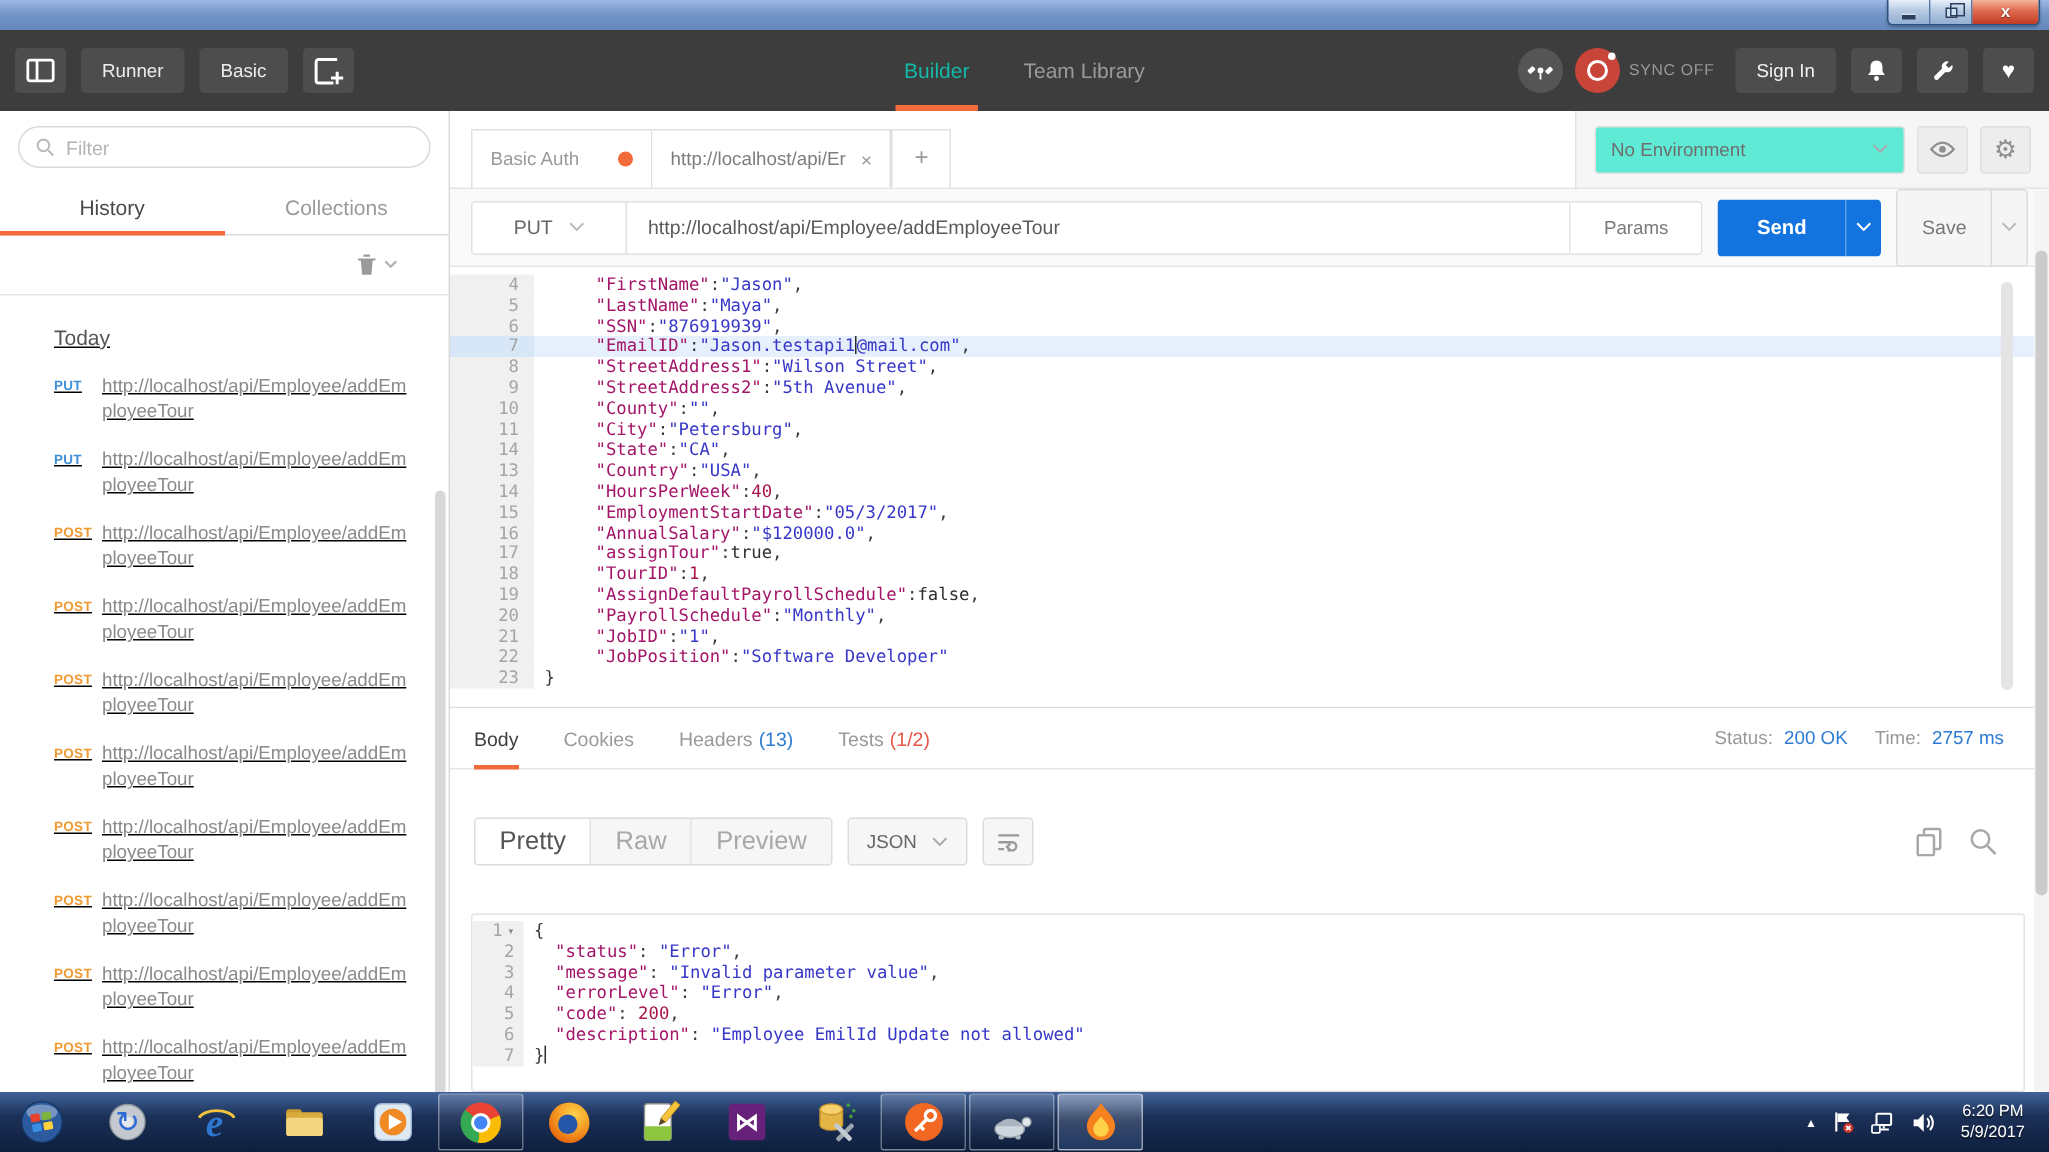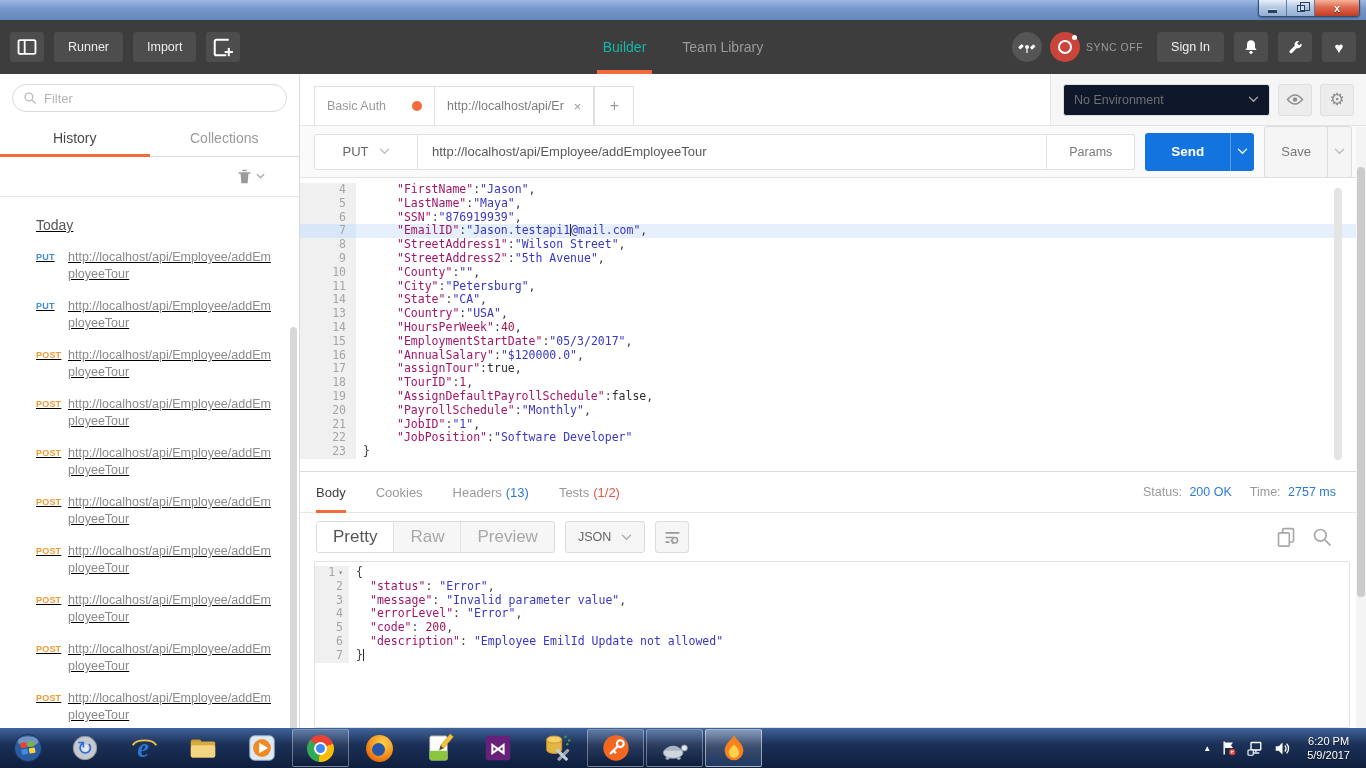--- a/index.html
+++ b/index.html
@@ -59,21 +59,21 @@
   .main { flex:1; display:flex; flex-direction:column; min-width:0; min-height:0; position:relative; }
 
   .topbar { height:52px; display:flex; flex:0 0 auto; }
   .tabstrip { flex:1; background:#fff; border-bottom:1px solid #e4e4e4; display:flex; align-items:flex-end; padding-left:14px; }
   .rtab { height:39px; border:1px solid #e0e0e0; border-bottom:none; background:#fff; display:flex; align-items:center; font-size:12.5px; color:#9a9a9a; padding:0 12px; }
   .rtab.t2 { color:#7d7d7d; border-left:none; }
   .rtab .dot { width:10px; height:10px; border-radius:50%; background:var(--accent); margin-left:26px; }
   .rtab .x { color:#9a9a9a; font-size:13px; margin-left:10px; }
   .rtab.plus { width:40px; justify-content:center; color:#9a9a9a; font-size:16px; border-left:1px solid #e0e0e0; }
   .envbar { width:316px; background:#f6f6f6; border-left:1px solid #e3e3e3; border-bottom:1px solid #e4e4e4; display:flex; align-items:center; padding:0 12px; gap:8px; }
-  .env-select { flex:1; height:32px; background:#0f172a; border:1px solid #e0e0e0; border-radius:3px; display:flex; align-items:center; font-size:12.5px; color:#6f6f6f; padding:0 10px; justify-content:space-between; }
+  .env-select { flex:1; height:32px; background:#5eead4; border:1px solid #e0e0e0; border-radius:3px; display:flex; align-items:center; font-size:12.5px; color:#6f6f6f; padding:0 10px; justify-content:space-between; }
   .env-iconbox { width:34px; height:32px; background:#ededed; border:1px solid #e0e0e0; border-radius:3px; display:flex; align-items:center; justify-content:center; color:#8f8f8f; }
   .gear-glyph { font-size:17px; color:#8f8f8f; }
 
   .urlrow { height:52px; background:#fafafa; border-bottom:1px solid #e4e4e4; display:flex; align-items:center; padding:0 14px; flex:0 0 auto; }
   .method-box { width:104px; height:36px; background:#fff; border:1px solid #e1e1e1; border-radius:3px 0 0 3px; display:flex; align-items:center; justify-content:center; gap:10px; font-size:13px; color:#666; }
   .url-group { flex:1; height:36px; background:#fff; border:1px solid #e1e1e1; border-left:none; border-radius:0 3px 3px 0; display:flex; align-items:stretch; margin-right:10px; }
   .url-text { flex:1; display:flex; align-items:center; padding:0 14px; font-size:13px; color:#5a5a5a; }
   .params-btn { border-left:1px solid #e6e6e6; display:flex; align-items:center; padding:0 22px; font-size:12.5px; color:#7a7a7a; }
   .send-group { display:flex; height:38px; border-radius:3px; overflow:hidden; margin-right:10px; }
   .send-btn { background:var(--send-blue); color:#fff; font-size:13.5px; font-weight:bold; display:flex; align-items:center; padding:0 26px; }
@@ -93,21 +93,21 @@
   .tk-k { color:var(--tok-key); }
   .tk-s { color:var(--tok-str); }
   .tk-n { color:var(--tok-num); }
   .tk-b { color:#2e2e2e; }
   .tk-p { color:#3a3a3a; }
   .caret { display:inline-block; width:1px; height:12px; background:#2b2b2b; vertical-align:-2px; }
   .fold { color:#888; font-size:8px; }
   .ed-scroll { position:absolute; right:24px; top:10px; width:8px; height:272px; border-radius:4px; background:#e4e4e4; }
 
   
-  .resp { flex:1; border-top:1px solid #dcdcdc; display:flex; flex-direction:column; min-height:0; }
+  .resp { flex:1; border-top:1px solid #dcdcdc; display:flex; flex-direction:column; min-height:0;gap:24px; }
   .resp-tabs { height:41px; border-bottom:1px solid #e6e6e6; display:flex; align-items:center; padding:0 16px; flex:0 0 auto; }
   .resp-tab { font-size:13px; color:#9a9a9a; margin-right:30px; height:100%; display:flex; align-items:center; position:relative; gap:4px; }
   .resp-tab.active { color:#3f3f3f; }
   .resp-tab.active::after { content:""; position:absolute; left:0; right:0; bottom:-1px; height:3px; background:var(--accent); }
   .cnt-blue { color:var(--count-blue); }
   .cnt-red { color:var(--count-red); }
   .resp-status { margin-left:auto; display:flex; align-items:center; gap:18px; font-size:12.5px; color:#999; padding-right:14px; }
   .resp-status b { font-weight:normal; color:var(--count-blue); margin-left:4px; }
   .viewrow { height:48px; display:flex; align-items:center; padding:0 16px; flex:0 0 auto; }
   .seg { display:flex; border:1px solid #dcdcdc; border-radius:3px; overflow:hidden; background:#f6f6f6; height:32px; }
@@ -163,21 +163,21 @@
   </div>
 
   <div class="pm-header">
     <div class="hdr-iconbtn">
       <svg width="20" height="18" viewBox="0 0 26 22">
           <rect x="2" y="2" width="22" height="18" rx="2" fill="none" stroke="#fff" stroke-width="2.4"></rect>
           <line x1="10" y1="2" x2="10" y2="20" stroke="#fff" stroke-width="2.4"></line>
         </svg>
     </div>
     <div class="hdr-btn">Runner</div>
-    <div class="hdr-btn">Import</div>
+    <div class="hdr-btn">Basic</div>
     <div class="hdr-iconbtn">
       <svg width="20" height="19" viewBox="0 0 24 23">
           <path d="M19 2 H4 a2 2 0 0 0 -2 2 v15 a2 2 0 0 0 2 2 h12" fill="none" stroke="#fff" stroke-width="2.4"></path>
           <line x1="19" y1="12" x2="19" y2="22" stroke="#fff" stroke-width="2.4"></line>
           <line x1="14" y1="17" x2="24" y2="17" stroke="#fff" stroke-width="2.4"></line>
         </svg>
     </div>
     <div class="pm-nav" id="pm-nav">
         <div class="active">Builder</div>
         <div>Team Library</div>

